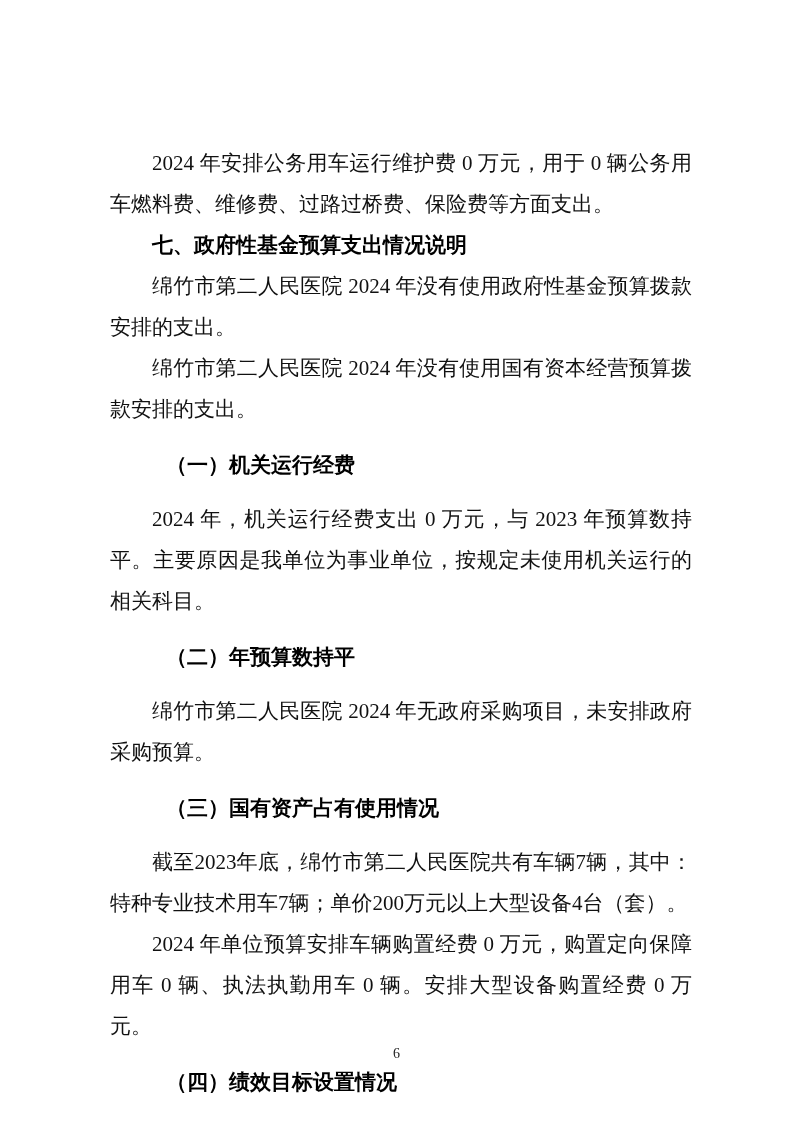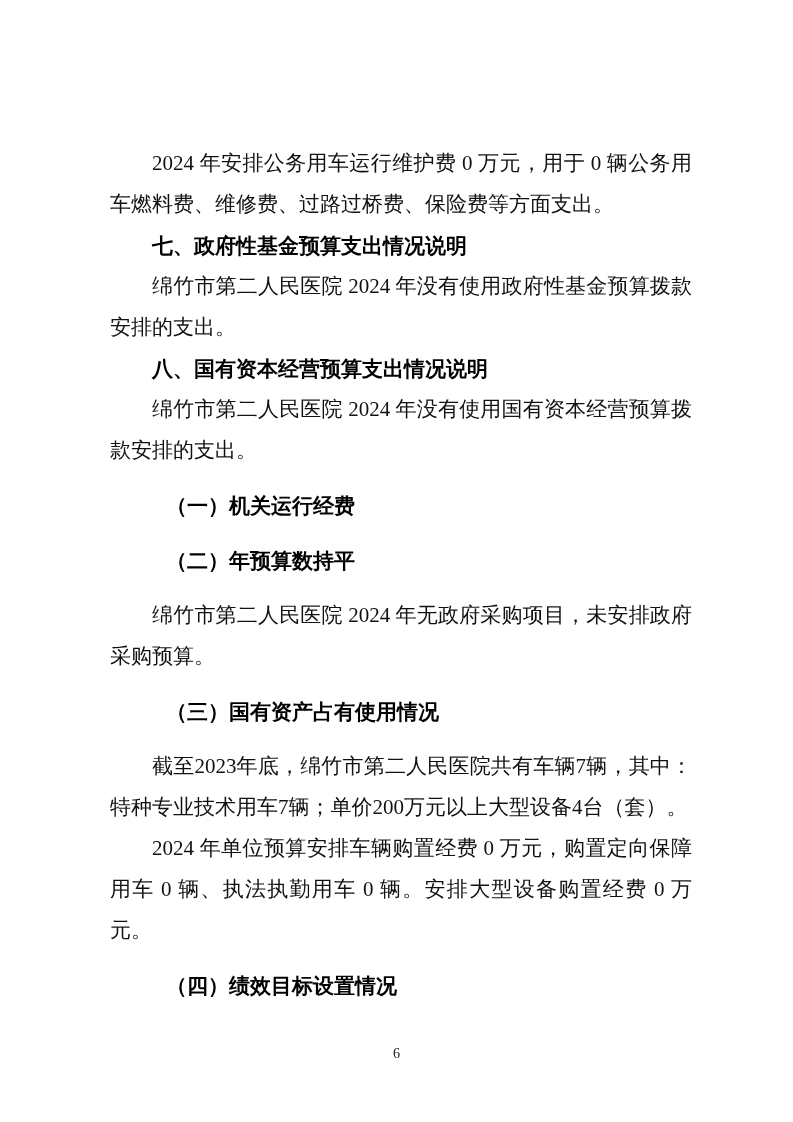--- a/index.html
+++ b/index.html
@@ -27,21 +27,21 @@
     font-family: "Liberation Serif", "DejaVu Serif", serif;
     font-size: 21px;
     line-height: 41px;
     text-align: justify;
     text-justify: inter-character;
     text-indent: 2em;
     margin: 0;
     color: #111111;
   }
   .h-hei {
-    font-family: Liberation Sans, sans-serif;
+    font-family: Liberation Serif, serif;
     font-weight: 700;
     font-size: 21px;
     line-height: 41px;
     text-indent: 2em;
     margin: 0;
     color: #000000;
   }
   .h-kai {
     font-family: "DejaVu Serif", "Liberation Serif", serif;
     font-weight: 700;
@@ -63,23 +63,23 @@
   }
 </style>
 </head>
 <body>
 
 <div class="page">
   <div class="content">
     <p class="para">2024 年安排公务用车运行维护费 0 万元，用于 0 辆公务用车燃料费、维修费、过路过桥费、保险费等方面支出。</p>
     <p class="h-hei">七、政府性基金预算支出情况说明</p>
     <p class="para">绵竹市第二人民医院 2024 年没有使用政府性基金预算拨款安排的支出。</p>
-    <p class="h-hei">八、国有资本经营预算支出情况说明</p>
     <p class="para">绵竹市第二人民医院 2024 年没有使用国有资本经营预算拨款安排的支出。</p>
     <p class="h-kai">（一）机关运行经费</p>
+    <p class="para">2024 年，机关运行经费支出 0 万元，与 2023 年预算数持平。主要原因是我单位为事业单位，按规定未使用机关运行的相关科目。</p>
     <p class="h-kai">（二）年预算数持平</p>
     <p class="para">绵竹市第二人民医院 2024 年无政府采购项目，未安排政府采购预算。</p>
     <p class="h-kai">（三）国有资产占有使用情况</p>
     <p class="para">截至2023年底，绵竹市第二人民医院共有车辆7辆，其中：特种专业技术用车7辆；单价200万元以上大型设备4台（套）。</p>
     <p class="para">2024 年单位预算安排车辆购置经费 0 万元，购置定向保障用车 0 辆、执法执勤用车 0 辆。安排大型设备购置经费 0 万元。</p>
     <p class="h-kai">（四）绩效目标设置情况</p>
   </div>
   <div class="page-number">6</div>
 </div>
 

